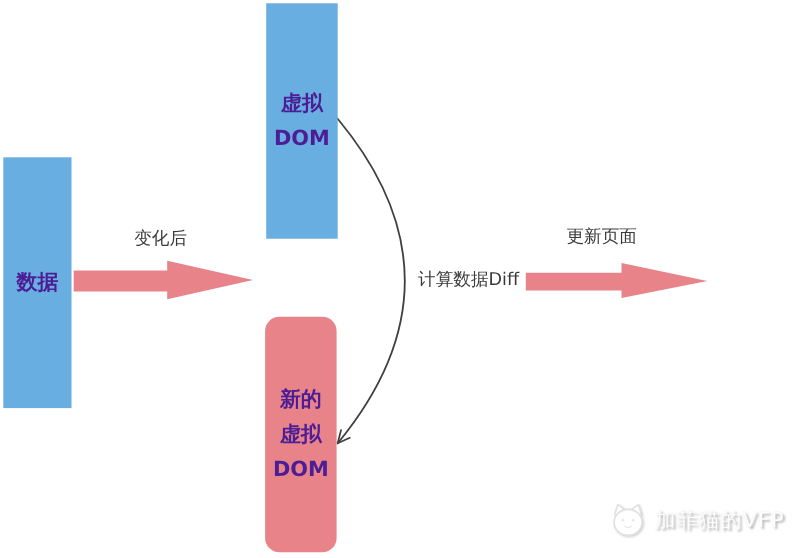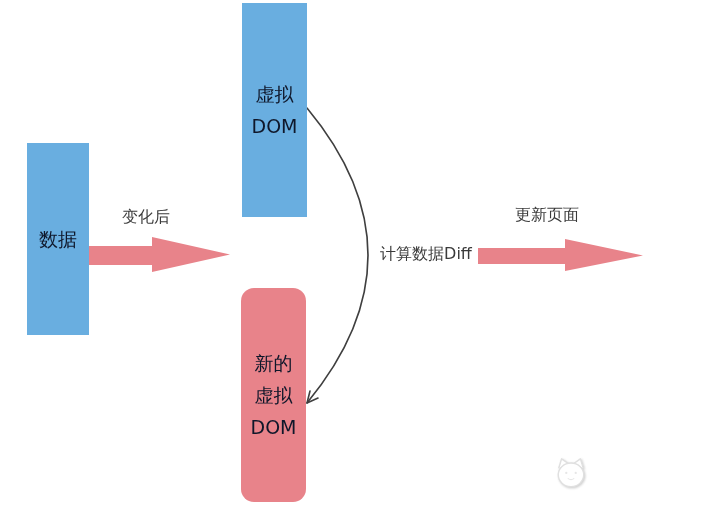--- a/index.html
+++ b/index.html
@@ -28,24 +28,25 @@
     stroke-width: 1.6;
     stroke-linecap: round;
     stroke-linejoin: round;
   }
   .node {
     position: absolute;
     display: flex;
     align-items: center;
     justify-content: center;
     text-align: center;
-    color: #0f172a;
+    color: #4c1d95;
     font-size: 19px;
     line-height: 1.7;
     white-space: pre-line;
+    font-weight: bold;
   }
   .node-blue { background: var(--blue, #69aee0); }
   .node-pink { background: var(--pink, #e8838a); border-radius: 13px; }
   .edge-label {
     position: absolute;
     color: #3a3a3a;
     font-size: 16px;
     line-height: 19px;
     text-align: center;
     white-space: nowrap;
@@ -78,21 +79,21 @@
   <svg class="overlay" viewBox="0 0 720 507" xmlns="http://www.w3.org/2000/svg">
 
     <polygon class="block-arrow" points="67,246 152,246 152,237 230,254.5 152,272 152,265 67,265"></polygon>
 
     <polygon class="block-arrow" points="478,248 565,248 565,239 643,255.5 565,271 565,264 478,264"></polygon>
 
     <path class="curve-line" d="M 307,108 Q 429,255 307,403"></path>
     <path class="curve-line" d="M 318,398 L 307,403 L 310,391"></path>
   </svg>
 
-  <div class="node node-blue" style="left:3px; top:143px; width:62px; height:192px;margin-left:24px;">
+  <div class="node node-blue" style="left:3px; top:143px; width:62px; height:228px;">
     <span>数据</span>
   </div>
 
   <div class="node node-blue" style="left:242px; top:3px; width:65px; height:214px;">
     <span>虚拟
 DOM</span>
   </div>
 
   <div class="node node-pink" style="left:241px; top:288px; width:65px; height:214px;">
     <span>新的
@@ -109,15 +110,16 @@
 
   <div class="watermark">
     <svg class="cat-icon-svg" width="38" height="33" viewBox="0 0 40 35">
       <path d="M7,13 L10,3 L17,8" fill="#ffffff" stroke="#e0e0e0" stroke-width="1.5" stroke-linejoin="round"></path>
       <path d="M23,8 L30,3 L33,13" fill="#ffffff" stroke="#e0e0e0" stroke-width="1.5" stroke-linejoin="round"></path>
       <ellipse cx="20" cy="20" rx="13.5" ry="12.5" fill="#ffffff" stroke="#e0e0e0" stroke-width="1.5"></ellipse>
       <circle cx="15" cy="18" r="1.2" fill="#e6e6e6"></circle>
       <circle cx="25" cy="18" r="1.2" fill="#e6e6e6"></circle>
       <path d="M17,24 Q20,26 23,24" fill="none" stroke="#e6e6e6" stroke-width="1.2" stroke-linecap="round"></path>
     </svg>
+    <span class="watermark-text">加菲猫的VFP</span>
   </div>
 
 </div>
 
 </body></html>

